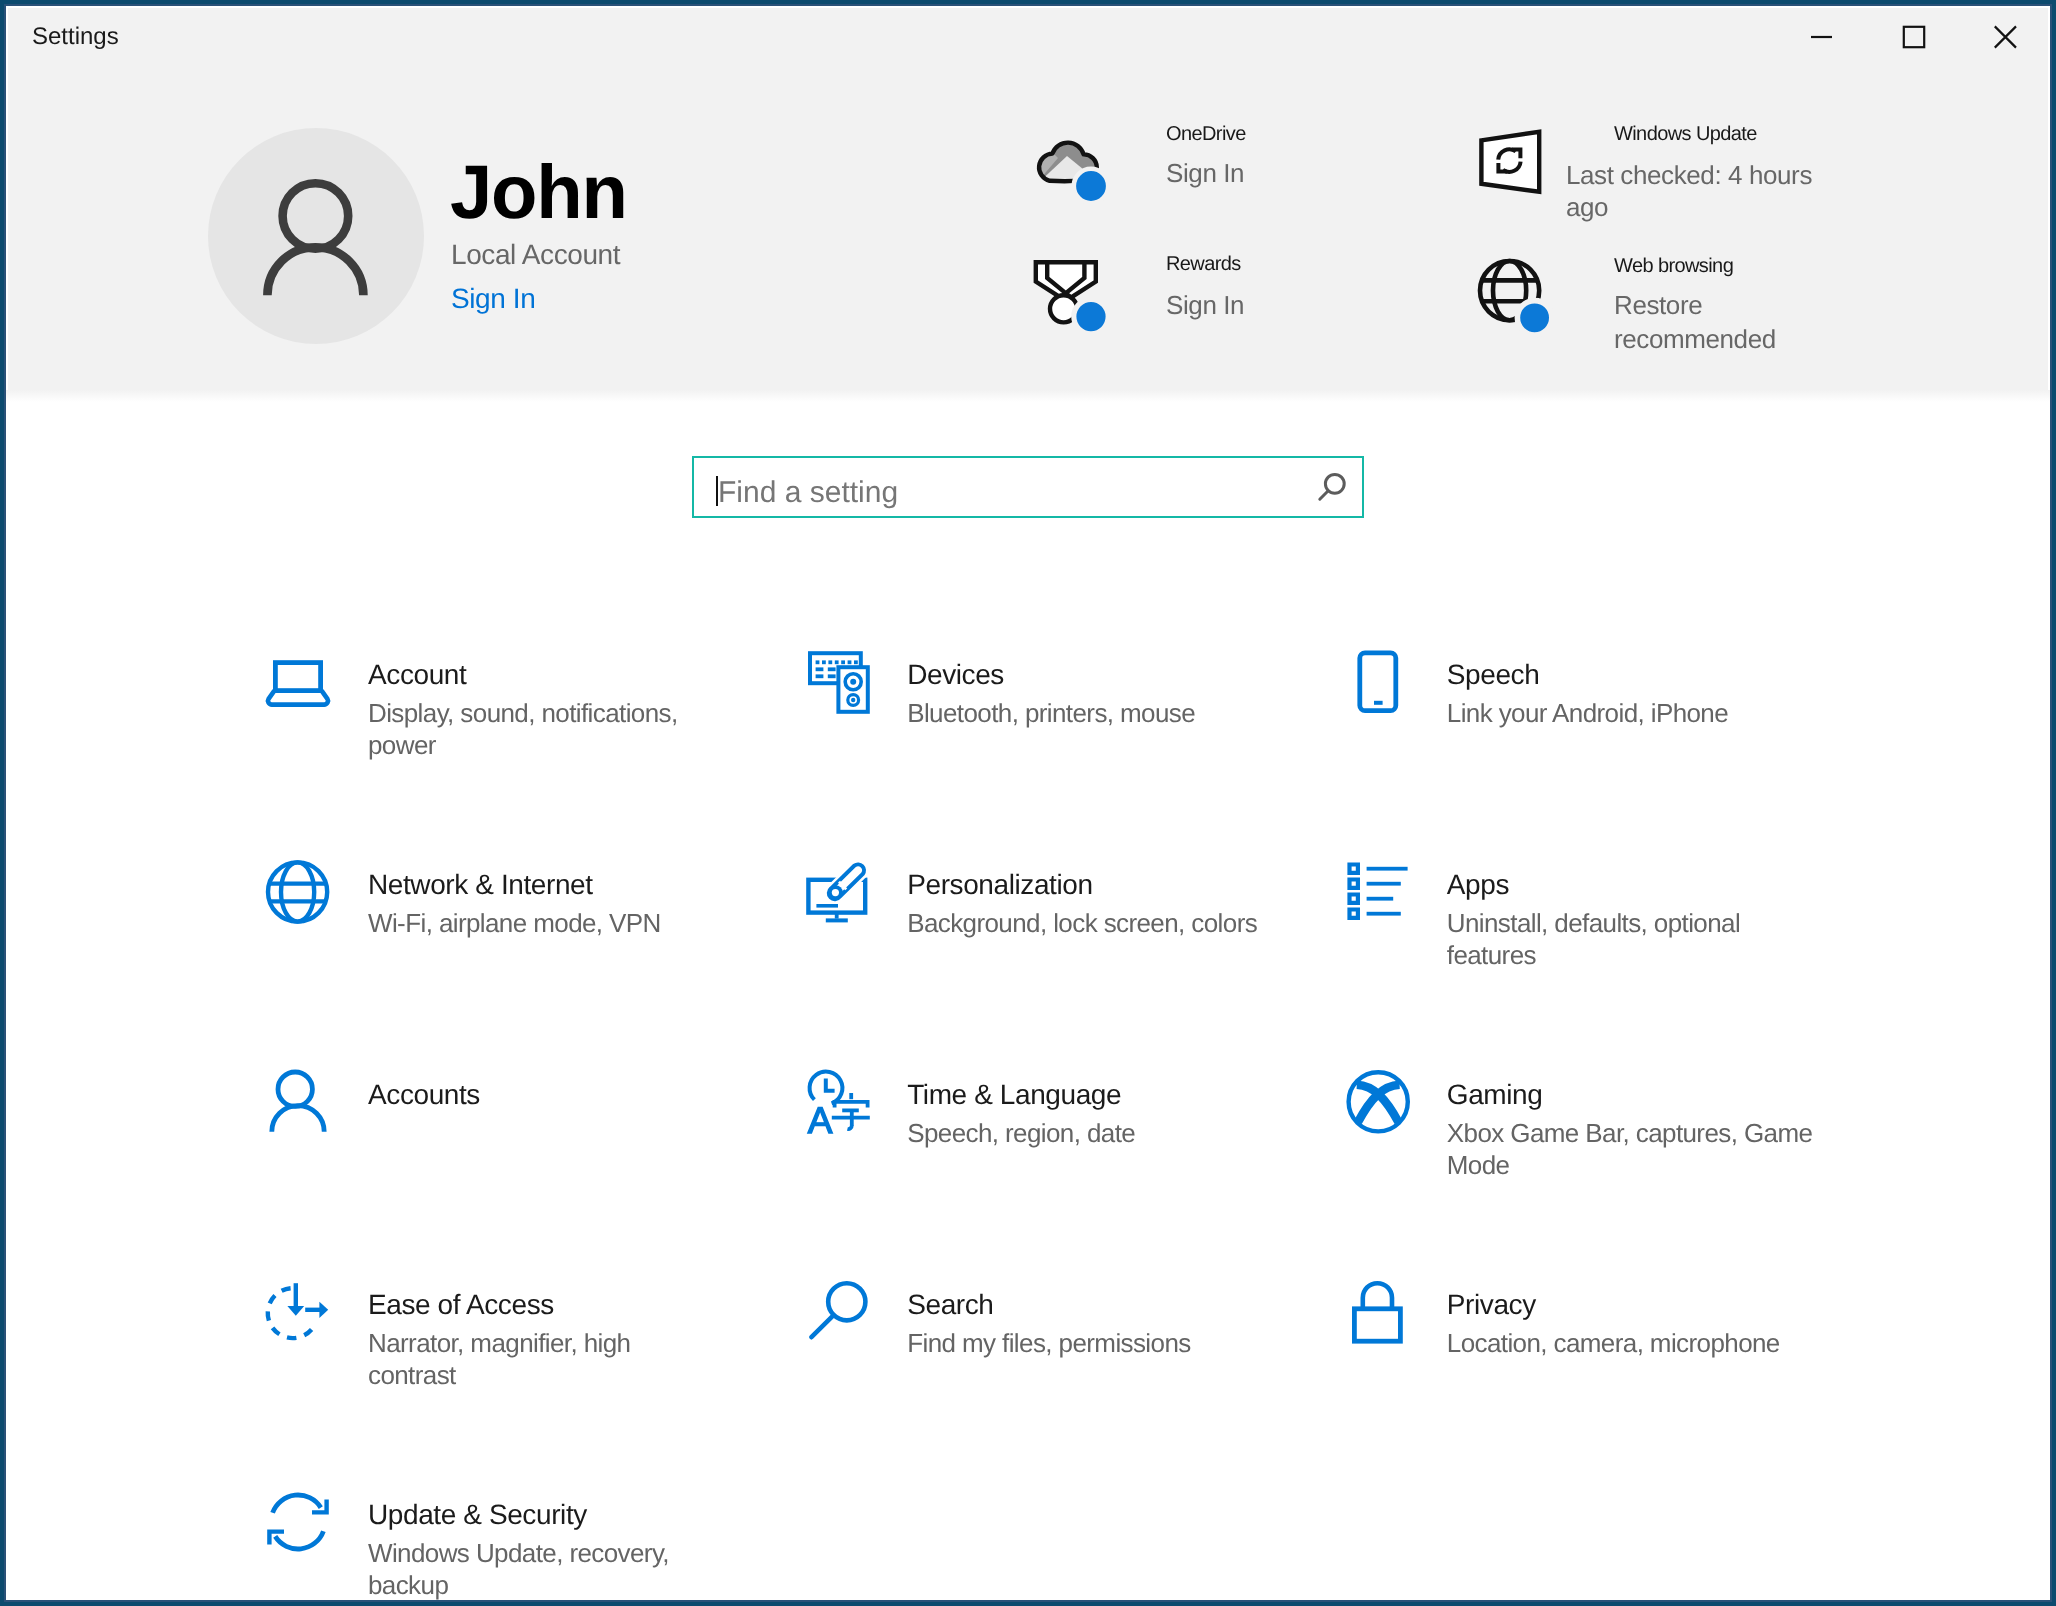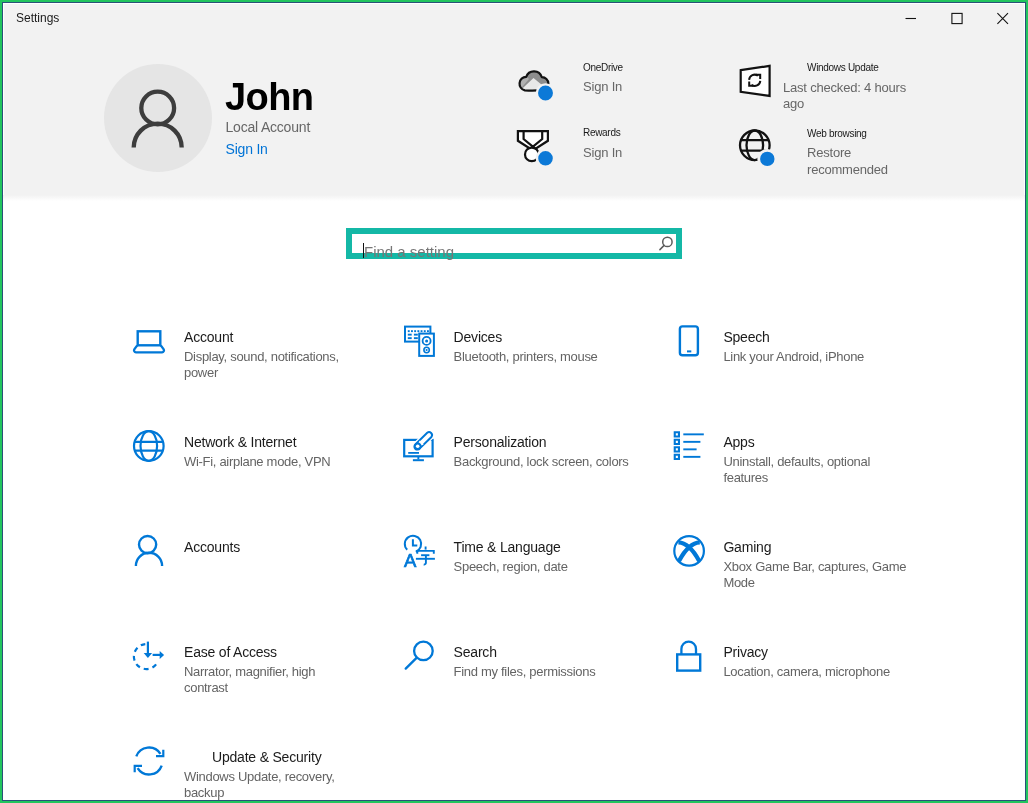--- a/index.html
+++ b/index.html
@@ -1,32 +1,32 @@
 <!DOCTYPE html>
 <html><head>
 <meta charset="utf-8">
 <style>
   html,body { margin:0; padding:0; }
   body { width:1028px; height:803px; overflow:hidden; font-family:"Liberation Sans", sans-serif; }
-  #win { position:relative; width:1028px; height:803px; background:#22c55e; }
+  #win { position:relative; width:1028px; height:803px; background:#0c4a6e; }
   #frame-inner { position:absolute; left:2px; top:2px; right:2px; bottom:2px; border:1px solid #2a5178; background:#fff; }
   #content { position:absolute; left:3px; top:3px; width:1022px; height:797px; background:#fff; overflow:hidden; }
   #header { position:absolute; left:1px; top:1px; width:1020px; height:191px; background:#f2f2f2; }
   #headerfade { position:absolute; left:0; top:192px; width:1022px; height:6px;
      background:linear-gradient(#f2f2f2, #ffffff); }
   .cap { position:absolute; font-size:12px; line-height:12px; color:#1a1a1a; }
   .bigname { position:absolute; font-size:38px; line-height:30px; font-weight:bold; color:#000; letter-spacing:-0.6px; }
   .t15 { position:absolute; font-size:10px; line-height:15px; color:#191919; letter-spacing:-0.3px; }
   .g13 { position:absolute; font-size:13px; line-height:16.6px; color:#676767; letter-spacing:-0.2px; }
   .link { position:absolute; font-size:14px; line-height:14px; color:#0073d6; letter-spacing:-0.2px; }
   .g14 { position:absolute; font-size:14px; line-height:14px; color:#676767; letter-spacing:-0.2px; }
   .tile-t { position:absolute; font-size:14px; line-height:14px; color:#1b1b1b; letter-spacing:-0.2px; }
   .tile-s { position:absolute; font-size:13px; line-height:16.3px; color:#646464; letter-spacing:-0.3px; }
   #avatar { position:absolute; left:101px; top:60.5px; width:108px; height:108px; border-radius:50%; background:#e5e5e5; }
-  #searchbox { position:absolute; left:343px; top:225px; width:336px; height:31px; box-sizing:border-box; border:6px solid #14b8a6; background:#fff; }
+  #searchbox { position:absolute; left:343px; top:225px; width:336px; height:31px; box-sizing:border-box; border:1px solid #14b8a6; background:#fff; }
   #caret { position:absolute; left:11px; top:9px; width:1px; height:15px; background:#111; }
   .ph { position:absolute; left:12px; top:10px; font-size:15px; line-height:15px; color:#767676; }
   svg { position:absolute; overflow:visible; }
 </style>
 </head>
 <body>
 <div id="win">
  <div id="frame-inner"></div>
  <div id="content">
   <div id="header"></div>
@@ -73,21 +73,21 @@
   <div class="tile-t" style="left:720.4px; top:537.1px;">Gaming</div>
   <div class="tile-s" style="left:720.4px; top:556.2px;">Xbox Game Bar, captures, Game<br>Mode</div>
 
   <div class="tile-t" style="left:181px; top:642.1px;">Ease of Access</div>
   <div class="tile-s" style="left:181px; top:661.2px;">Narrator, magnifier, high<br>contrast</div>
   <div class="tile-t" style="left:450.6px; top:642.1px;">Search</div>
   <div class="tile-s" style="left:450.6px; top:661.2px;">Find my files, permissions</div>
   <div class="tile-t" style="left:720.4px; top:642.1px;">Privacy</div>
   <div class="tile-s" style="left:720.4px; top:661.2px;">Location, camera, microphone</div>
 
-  <div class="tile-t" style="left:181px; top:747.1px;margin-left:28px;">Update &amp; Security</div>
+  <div class="tile-t" style="left:181px; top:747.1px;">Update &amp; Security</div>
   <div class="tile-s" style="left:181px; top:766.2px;">Windows Update, recovery,<br>backup</div>
 
   <svg style="left:893px;top:5px;width:120px;height:20px" viewBox="896 8 120 20">
         <g stroke="#121212" stroke-width="1.1" fill="none">
 <path d="M905.5,18.5 H916"></path>
 <rect x="951.9" y="13.4" width="10.2" height="10.2"></rect>
 <path d="M997.4,13.2 L1008,23.8 M1008,13.2 L997.4,23.8"></path>
         </g>
       </svg>
 <svg style="left:115px;top:75px;width:80px;height:76px" viewBox="118 78 80 76">

